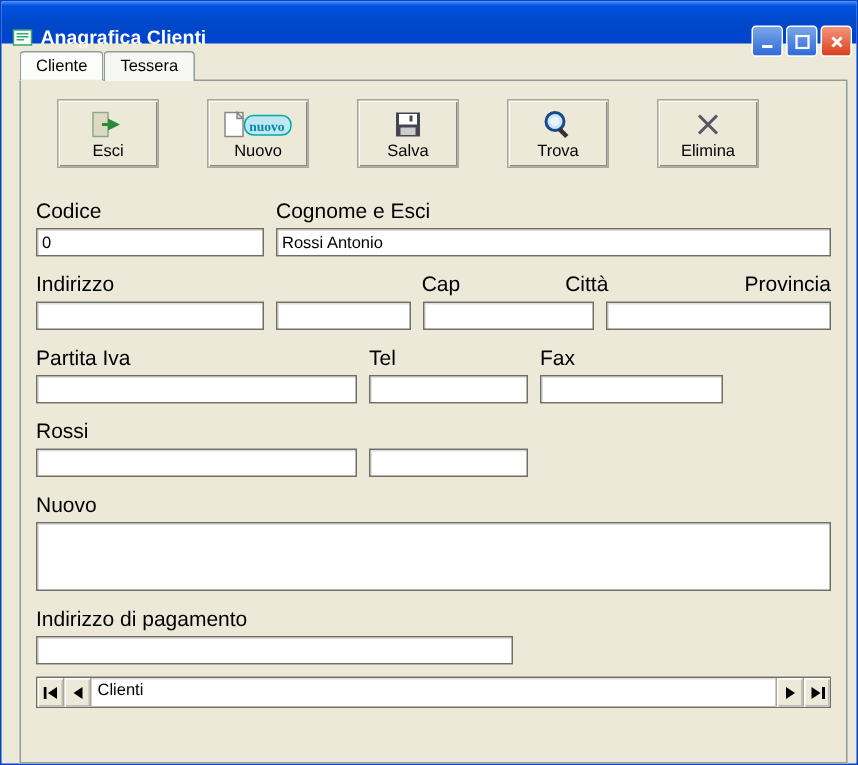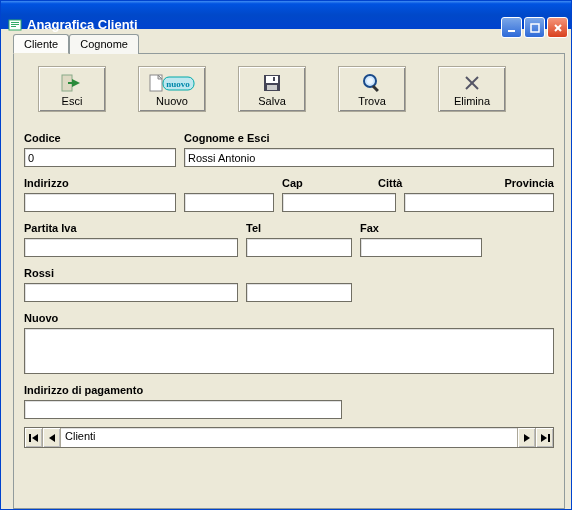--- a/index.html
+++ b/index.html
@@ -115,24 +115,23 @@
   }
   .form-row {
     display: flex;
     margin-bottom: 2px;
   }
   .field {
     display: flex;
     flex-direction: column;
   }
   .label {
-    font-size: 11px;
+    font-size: 14px;
     color: #000;
     padding: 2px 0 2px 0;
-    font-weight: bold;
   }
   .input {
     border: 1px solid #716f64;
     background: #fff;
     height: 19px;
     padding: 2px 3px;
     font-family: Tahoma, sans-serif;
     font-size: 11px;
     box-shadow: inset 1px 1px 0 #e0e0e0;
   }
@@ -197,21 +196,21 @@
             <line x1="2" y1="2" x2="8" y2="8" stroke="#fff" stroke-width="2"></line>
             <line x1="8" y1="2" x2="2" y2="8" stroke="#fff" stroke-width="2"></line>
           </svg>
       </div>
     </div>
   </div>
 
   <div class="client-area">
     <div class="tabs">
       <div class="tab active">Cliente</div>
-      <div class="tab">Cognome</div>
+      <div class="tab">Tessera</div>
     </div>
 
     <div class="tabpanel">
 
       <div class="toolbar">
         <div class="toolbtn">
           <span class="ico">
             <svg width="24" height="20" viewBox="0 0 24 20">
                 <rect x="2" y="2" width="10" height="16" fill="#ded9c3" stroke="#8a8"></rect>
                 <polygon points="12,6 20,10 12,14" fill="#2a8a3a"></polygon>

